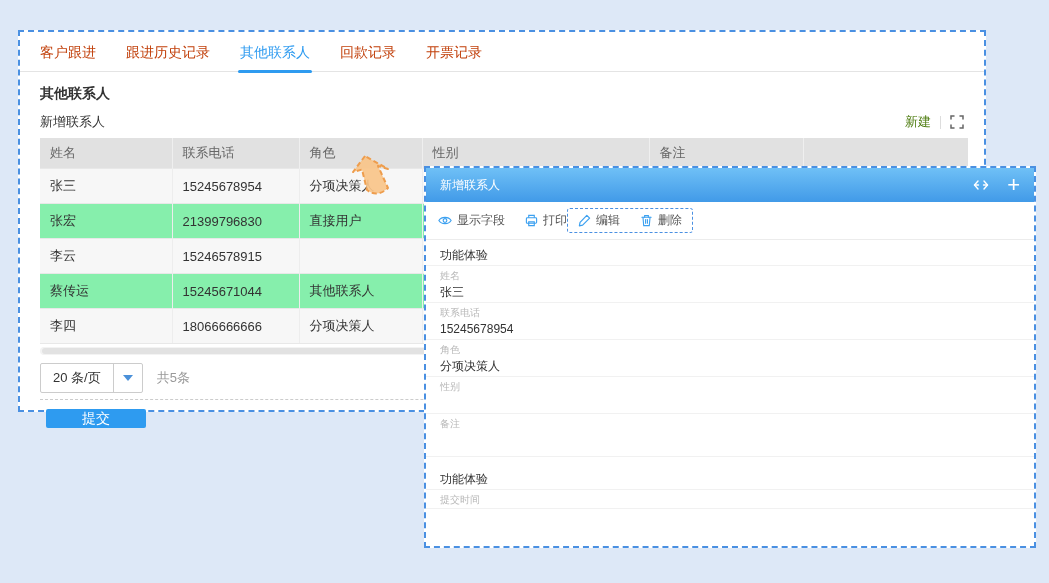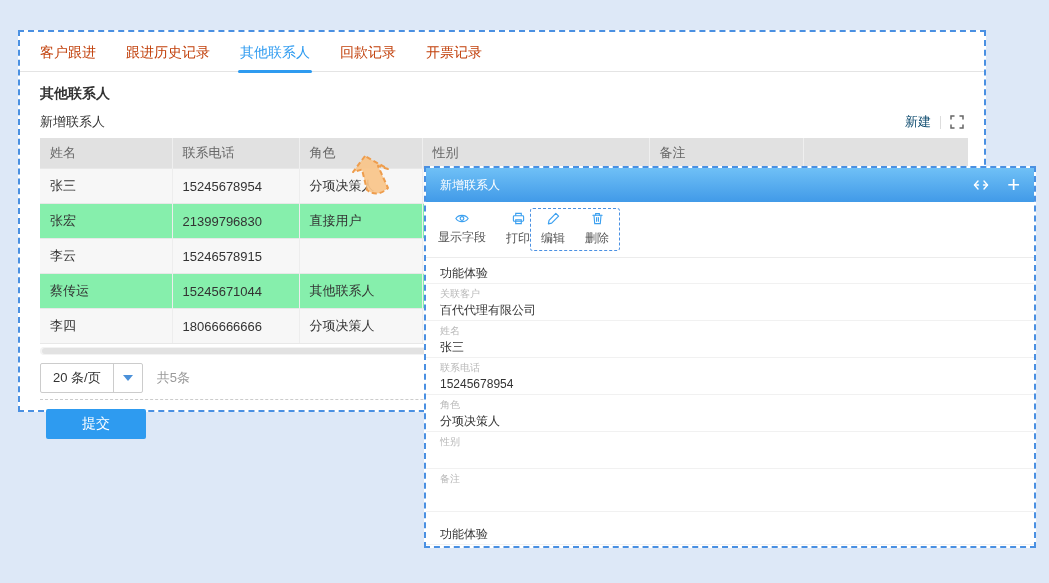--- a/index.html
+++ b/index.html
@@ -18,21 +18,21 @@
   .tabbar { display:flex; gap:30px; padding:0 20px; height:40px; align-items:center;
             border-bottom:1px solid #e4e4e4; }
   .tab { font-size:14px; color:#c2410c; line-height:40px; height:40px; position:relative; cursor:pointer; white-space:nowrap; }
   .tab.active { color:#2e9bf0; }
   .tab.active::after { content:""; position:absolute; left:-2px; right:-2px; bottom:-1px; height:3px; background:#2e9bf0; border-radius:2px; }
 
   .section-title { margin:13px 20px 0; font-size:14px; font-weight:bold; color:#333; }
   .sub-row { display:flex; justify-content:space-between; align-items:center; margin:10px 20px 7px; }
   .sub-title { font-size:13px; color:#333; }
   .actions { display:flex; align-items:center; gap:9px; }
-  .new-link { font-size:13px; color:#0c4a6e; cursor:pointer; }
+  .new-link { font-size:13px; color:#4d7c0f; cursor:pointer; }
   .v-sep { width:0; height:13px; border-left:1px solid #ddd; }
   .expand-btn { display:flex; align-items:center; cursor:pointer; }
 
   table.contacts { border-collapse:collapse; table-layout:fixed; width:928px; margin:0 20px; font-size:13px; }
   .contacts col.c0{width:132px}.contacts col.c1{width:127px}.contacts col.c2{width:123px}
   .contacts col.c3{width:227px}.contacts col.c4{width:154px}.contacts col.c5{width:auto}
   .contacts th { background:#e1e1e1; color:#666; font-weight:normal; text-align:left;
                  padding:6px 10px; border-right:1px solid #efefef; }
   .contacts th:last-child { border-right:none; }
   .contacts td { padding:8px 10px; color:#333; border-right:1px solid #ededed;
@@ -45,39 +45,39 @@
   .scroll-thumb { position:absolute; left:2px; top:1px; height:6px; width:58%; background:#e2e2e2; border-radius:3px; }
 
   .pagination { display:flex; align-items:center; gap:14px; margin:8px 20px 6px; }
   .page-size { display:flex; align-items:stretch; border:1px solid #ccc; border-radius:2px; background:#fff; cursor:pointer; }
   .page-size .val { padding:5px 12px; font-size:13px; color:#333; }
   .page-size .arrow-box { border-left:1px solid #ccc; padding:0 9px; display:flex; align-items:center; }
   .caret-down { width:0; height:0; border-left:5px solid transparent; border-right:5px solid transparent; border-top:6px solid #4a90d9; }
   .total { font-size:13px; color:#999; }
 
   .dashed-div { border-top:1px dashed #ccc; margin:4px 20px; }
-  .submit-btn { display:block; margin:9px 0 0 26px; width:100px; height:30px;
+  .submit-btn { display:block; margin:9px 0 0 26px; width:100px; height:19px;
     background:#2e9bf0; color:#fff; border:none; border-radius:2px; font-size:14px;
     font-family:"Liberation Sans",sans-serif; cursor:pointer; }
 
   
   .anno-arrow { position:absolute; left:350px; top:153px; z-index:3; }
 
   
   .panel { position:absolute; left:424px; top:166px; width:612px; height:382px;
     background:#fff; border:2px dashed #4a90e2; z-index:5; overflow:hidden; }
   .panel-header { height:34px; background:linear-gradient(#6fc0f6,#419ae8);
     display:flex; align-items:center; justify-content:space-between; padding:0 14px; }
   .panel-title { color:#fff; font-size:12px; }
   .header-icons { display:flex; align-items:center; gap:18px; }
   .icon-btn { display:flex; align-items:center; cursor:pointer; }
   .plus-glyph { color:#fff; font-size:22px; font-weight:200; line-height:20px; }
 
   .toolbar { display:flex; align-items:center; padding:6px 12px; border-bottom:1px solid #ececec; }
-  .tool { display:flex; align-items:center; gap:5px; font-size:12px; color:#555; cursor:pointer;flex-direction:column; }
+  .tool { display:flex; align-items:center; gap:5px; font-size:12px; color:#555; cursor:pointer; }
   .tool + .tool { margin-left:20px; }
   .tool-group { display:flex; align-items:center; border:1px dashed #4a90e2; border-radius:3px;
     padding:3px 10px; margin-left:0; }
   .tool-group .tool:first-child { margin-left:0; }
 
   .fields { }
   .field { padding:4px 14px 3px; border-bottom:1px solid #f1f1f1; }
   .field .lbl { font-size:10px; line-height:11px; color:#b8b8b8; }
   .field .val { font-size:12px; line-height:14px; min-height:14px; color:#333; margin-top:4px; }
   .field.note .val { min-height:20px; }
@@ -255,24 +255,20 @@
         <span>删除</span>
       </span>
     </span>
   </div>
 
   <div class="fields">
     <div class="field">
       <div class="val">功能体验</div>
     </div>
     <div class="field">
-      <div class="lbl">关联客户</div>
-      <div class="val">百代代理有限公司</div>
-    </div>
-    <div class="field">
       <div class="lbl">姓名</div>
       <div class="val">张三</div>
     </div>
     <div class="field">
       <div class="lbl">联系电话</div>
       <div class="val">15245678954</div>
     </div>
     <div class="field">
       <div class="lbl">角色</div>
       <div class="val">分项决策人</div>

